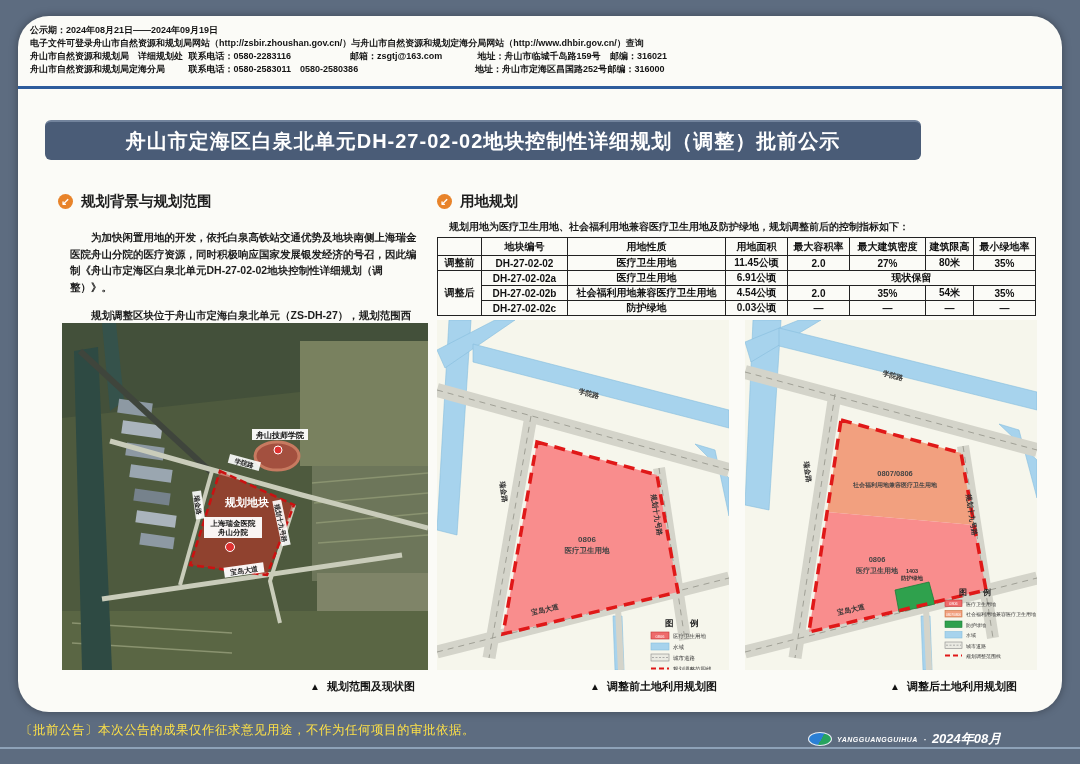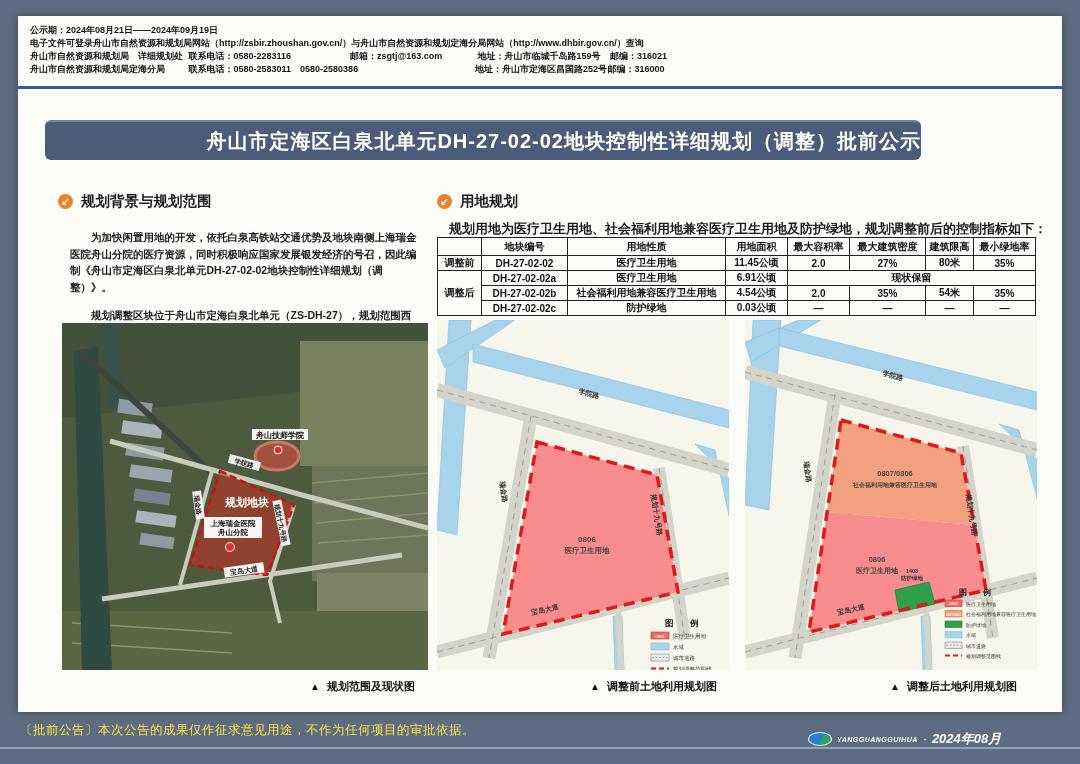--- a/index.html
+++ b/index.html
@@ -3,46 +3,46 @@
 <meta charset="utf-8">
 <style>
   * { box-sizing: border-box; }
   html,body { margin:0; padding:0; }
   body {
     width:1080px; height:764px; position:relative; overflow:hidden;
     background:#5d6c80; font-family:"Liberation Sans", sans-serif;
   }
   .page {
     position:absolute; left:18px; top:16px; width:1044px; height:696px;
-    background:#fbfbf7; box-shadow:0 0 8px rgba(0,0,0,.35);
+    background:#fbfbf7; box-shadow:0 0 8px rgba(0,0,0,.35);border-radius:31px;
   }
   
   .hdr { position:absolute; left:12px; top:8px; font-size:9px; font-weight:bold;
          color:#141414; line-height:13px; white-space:nowrap; }
   .seg { display:inline-block; }
   .w156{width:156px}.w159{width:159px}.w125{width:125px}.w130{width:130px}.w284{width:284px}
   .blue-rule { position:absolute; left:0; top:70px; width:1044px; height:3px; background:#2d5c9c; }
   
   .banner {
     position:absolute; left:27px; top:104px; width:876px; height:40px;
     background:#4a5c77; border-radius:6px; border-top:2px solid #72839c;
-    display:flex; align-items:center; justify-content:flex-end;
+    display:flex; align-items:center; justify-content:center;
     color:#fff; font-size:20px; font-weight:bold; letter-spacing:1px;
   }
   
   .sec-head { position:absolute; display:flex; align-items:center; gap:8px;
               font-size:14.5px; font-weight:bold; color:#1e1e1e; }
   .sec-dot { width:15px; height:15px; border-radius:50%; background:#e8832a; color:#fff;
              font-size:10px; line-height:15px; text-align:center; flex:0 0 15px; }
   #sec1 { left:40px; top:176px; }
   #sec2 { left:419px; top:176px; }
   .paras { position:absolute; left:40px; top:201px; width:372px;
            font-size:10.5px; line-height:16.5px; color:#1c1c1c; font-weight:600; }
   .para { text-indent:2em; margin:12px; }
-  .intro { position:absolute; left:431px; top:204px; font-size:13px; color:#1c1c1c; font-weight:600; }
+  .intro { position:absolute; left:431px; top:204px; font-size:10px; color:#1c1c1c; font-weight:600; }
   
   table.ctl { position:absolute; left:419px; top:221px; width:598px;
               border-collapse:collapse; table-layout:fixed;
               font-size:10px; font-weight:600; color:#111; text-align:center; }
   table.ctl th, table.ctl td { border:1px solid #222; padding:0 1px; height:15px; overflow:hidden; }
   table.ctl th { height:18px; font-weight:bold; }
   
   .mapbox { position:absolute; top:304px; }
   #sat  { left:44px; top:307px; }
   #mapA { left:419px; }

